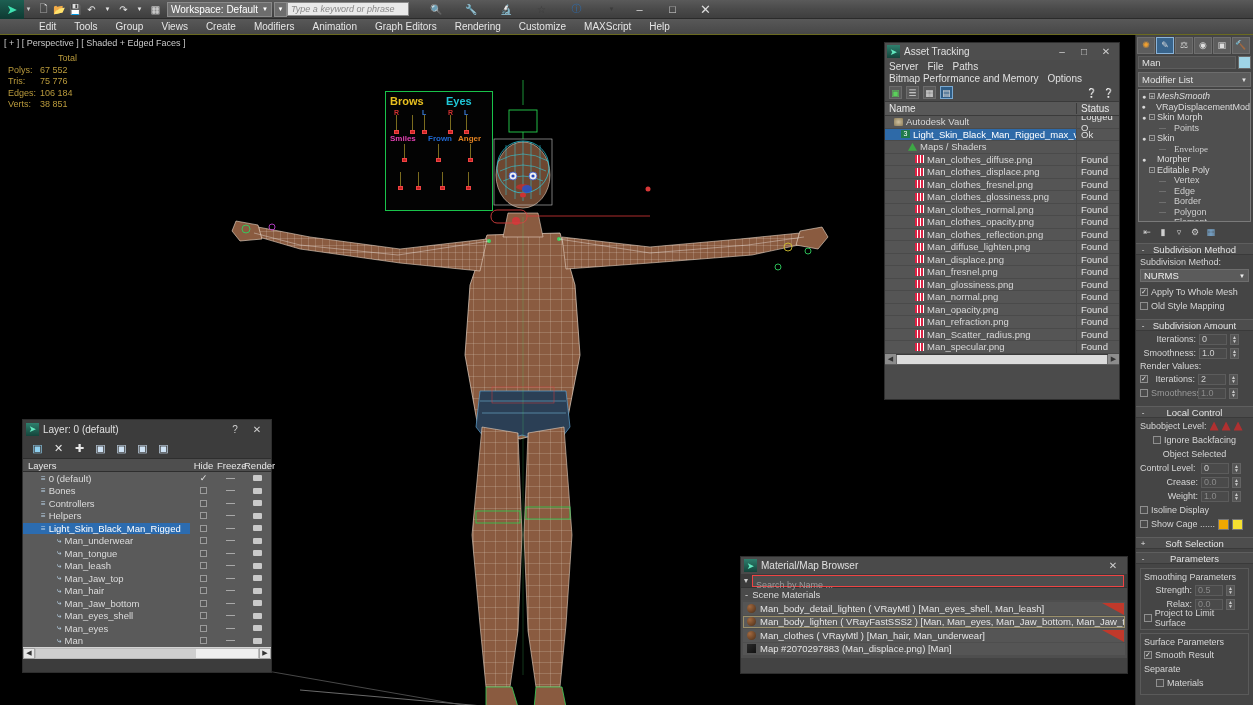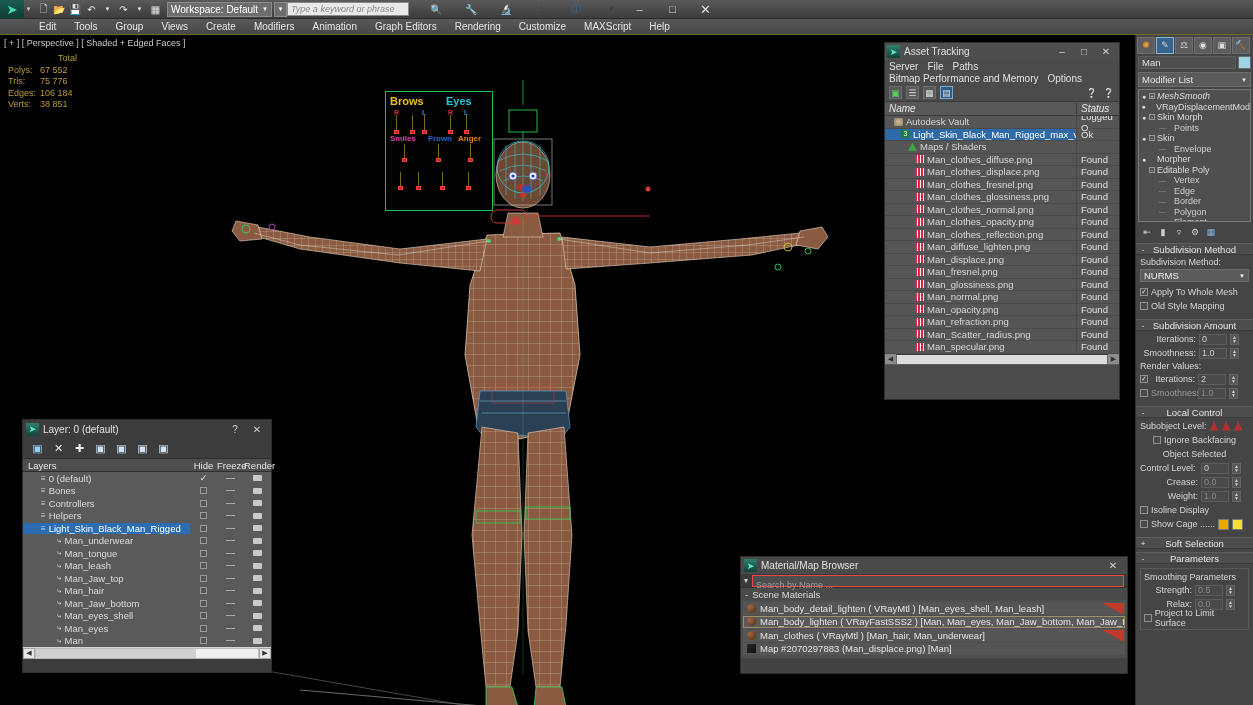--- a/index.html
+++ b/index.html
@@ -75,21 +75,21 @@
   .win-ctl span{width:22px;height:16px;display:flex;align-items:center;justify-content:center;font-size:10px;color:#cfcfcf;}
   .at-menu{height:24px;display:flex;flex-wrap:wrap;align-content:flex-start;padding:1px 4px;column-gap:9px;}
   .at-menu span{font-size:10px;color:#e0e0e0;line-height:12px;}
   .at-tools{height:18px;background:#4b4b4b;display:flex;align-items:center;padding:0 4px;gap:4px;border-bottom:1px solid #3a3a3a;}
   .at-btn{width:13px;height:13px;display:flex;align-items:center;justify-content:center;font-size:9px;
     background:#5a5a5a;border:1px solid #6c6c6c;color:#ddd;}
   .at-btn.act{background:#2f5d86;border-color:#79a8d0;}
   .at-btn.green{color:#5ad15a;}
   .spacer{flex:1;}
   .at-help{width:13px;height:13px;display:flex;align-items:center;justify-content:center;font-size:9px;color:#6ea8dc;}
-  .at-hdr{height:14px;background:#585858;display:flex;align-items:center;font-size:10px;color:#e8e8e8;border-bottom:1px solid #3b3b3b;font-style:italic;}
+  .at-hdr{height:14px;background:#585858;display:flex;align-items:center;font-size:10px;color:#e8e8e8;border-bottom:1px solid #3b3b3b;}
   .at-hdr .c1{flex:1;padding-left:4px;border-right:1px solid #3b3b3b;}
   .at-hdr .c2{width:42px;padding-left:4px;}
   .at-list{background:#555;overflow:hidden;}
   .at-row{height:12.5px;display:flex;align-items:center;font-size:9.5px;border-bottom:1px solid #4a4a4a;}
   .at-row .n{flex:1;display:flex;align-items:center;gap:3px;overflow:hidden;white-space:nowrap;border-right:1px solid #4a4a4a;height:100%;}
   .at-row .s{width:42px;padding-left:4px;color:#e2e2e2;}
   .at-row.sel .n{background:#2e6aa8;}
   .ic{width:9px;height:8px;display:inline-block;flex:none;}
   .ic.vault{background:radial-gradient(#cfc1a0,#8a7a55);border-radius:1px;}
   .ic.max{background:#1f7a4a;color:#fff;font-size:7px;text-align:center;line-height:8px;}
@@ -881,21 +881,21 @@
       </div>
       <div class="st-row">
         <span class="bulb">●</span>
         <span class="pm">-</span>
         <span class="t">Skin</span>
       </div>
       <div class="st-row">
         <span class="bulb"></span>
         <span style="width: 6px;"></span>
         <span style="color: rgb(143, 143, 143); font-size: 7px; margin-left: 2px;">—</span>
-        <span class="t st-sub" style="padding-left: 6px;">Envelope</span>
+        <span class="t st-sub" style="padding-left: 6px; font-family: Liberation Serif, serif;">Envelope</span>
       </div>
       <div class="st-row">
         <span class="bulb">●</span>
         <span style="width: 6px;"></span>
         <span class="t">Morpher</span>
       </div>
       <div class="st-row">
         <span class="bulb"></span>
         <span class="pm">-</span>
         <span class="t">Editable Poly</span>
@@ -1083,15 +1083,29 @@
           <span class="fld dim" style="width:28px">
               <span>0.0</span>
             </span>
           <span class="spin">▲<br>▼</span>
         </div>
         <div class="frow">
           <span class="cbox"></span>
           <span>Project to Limit Surface</span>
         </div>
       </div>
+      <div class="grpbox">
+        <div class="grpt">Surface Parameters</div>
+        <div class="frow">
+          <span class="cbox">✓</span>
+          <span>Smooth Result</span>
+        </div>
+        <div class="frow">
+          <span>Separate</span>
+        </div>
+        <div class="frow" style="padding-left:12px">
+          <span class="cbox"></span>
+          <span>Materials</span>
+        </div>
+      </div>
     </div>
   </div>
 </div>
 
 </body></html>

